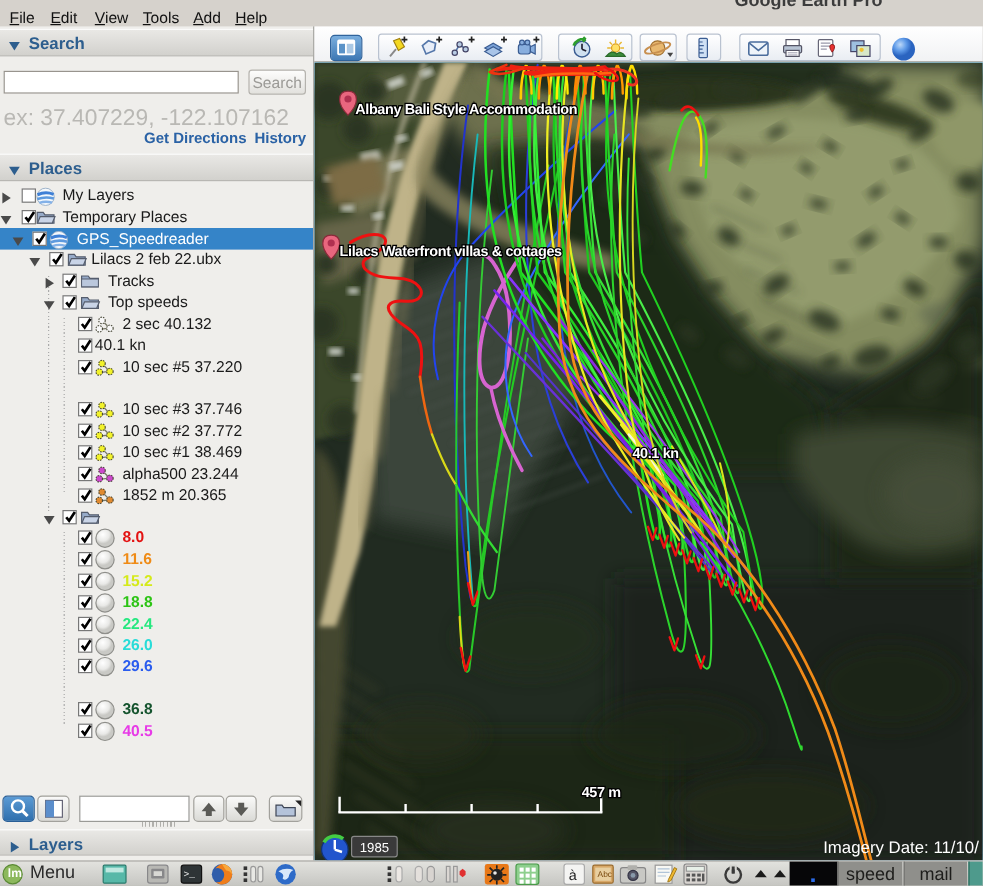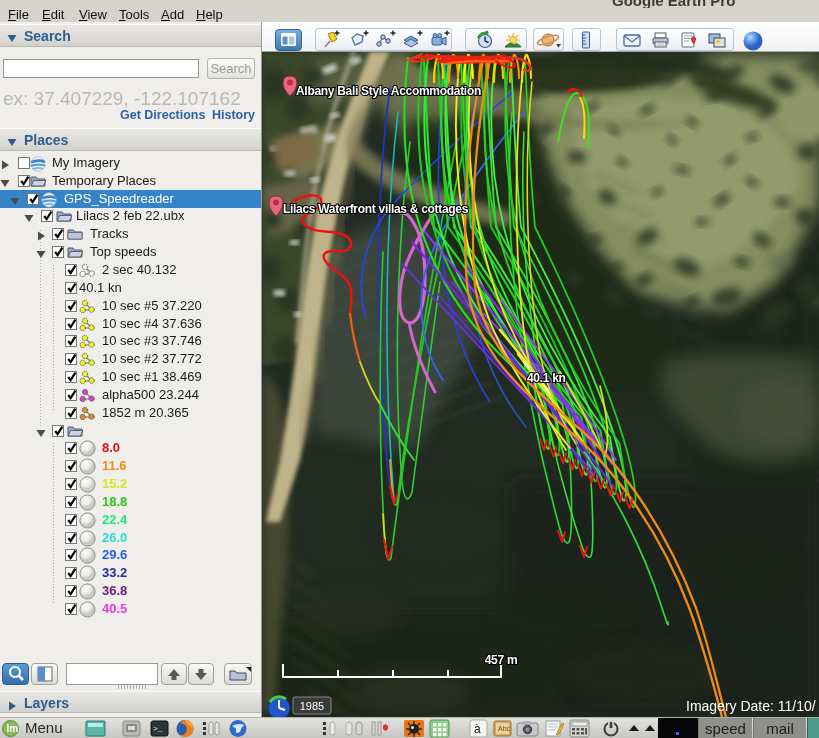--- a/index.html
+++ b/index.html
@@ -69,21 +69,21 @@
           <span class="exp" style="left:0px;"><svg width="10" height="10">
               <polygon points="2,0.5 9,5 2,9.5" fill="#4a4a4a"></polygon>
             </svg></span>
           <span class="cb" style="left:18px;"></span>
           <span class="cell" style="left:30px;top:2px;"><svg width="16" height="16">
               <circle cx="8" cy="8" r="7.2" fill="#f4f8fc" stroke="#9ab0c8" stroke-width="0.8"></circle>
               <path d="M1.3 6.3 Q8 3.2 14.7 6.0" stroke="#3f80d6" stroke-width="2.6" fill="none"></path>
               <path d="M1.1 9.9 Q8 7.4 14.9 9.5" stroke="#5e9ade" stroke-width="2.2" fill="none"></path>
               <path d="M2.8 13.1 Q8 11.2 13.4 12.9" stroke="#83b1e8" stroke-width="2.0" fill="none"></path>
             </svg></span>
-          <span class="cell" style="left:52px;">My Imagery</span>
+          <span class="cell" style="left:52px;">My Layers</span>
         </div>
 <div class="row" style="top:20px;">
           <span class="exp" style="left:0px;"><svg width="10" height="10">
               <polygon points="0.5,2 9.5,2 5,9" fill="#4a4a4a"></polygon>
             </svg></span>
           <span class="cb" style="left:18px;">
             <svg width="14" height="14">
               <path d="M3.2 7 L5.6 10 L10.4 2.6" stroke="#000" stroke-width="2.2" fill="none"></path>
             </svg>
           </span>
@@ -183,34 +183,20 @@
               <path d="M3.2 7 L5.6 10 L10.4 2.6" stroke="#000" stroke-width="2.2" fill="none"></path>
             </svg>
           </span>
           <span class="cell" style="left:79px;top:2px;"><svg width="17" height="15">
               <path d="M6.5 4.5 L12.5 10.5 M3.5 11.5 L12.5 10.5" stroke="#776" stroke-width="1.1" fill="none"></path>
               <circle cx="6" cy="4" r="2.7" fill="#f2f22a" stroke="#443" stroke-width="0.9" stroke-dasharray="1.3,0.9"></circle>
               <circle cx="3.7" cy="11" r="2.7" fill="#f2f22a" stroke="#443" stroke-width="0.9" stroke-dasharray="1.3,0.9"></circle>
               <circle cx="12.6" cy="10.6" r="2.7" fill="#f2f22a" stroke="#443" stroke-width="0.9" stroke-dasharray="1.3,0.9"></circle>
             </svg></span>
           <span class="cell" style="left:102px;">10 sec #5 37.220</span>
-        </div>
-<div class="row" style="top:163px;">
-          <span class="cb" style="left:65px;">
-            <svg width="14" height="14">
-              <path d="M3.2 7 L5.6 10 L10.4 2.6" stroke="#000" stroke-width="2.2" fill="none"></path>
-            </svg>
-          </span>
-          <span class="cell" style="left:79px;top:2px;"><svg width="17" height="15">
-              <path d="M6.5 4.5 L12.5 10.5 M3.5 11.5 L12.5 10.5" stroke="#776" stroke-width="1.1" fill="none"></path>
-              <circle cx="6" cy="4" r="2.7" fill="#f2f22a" stroke="#443" stroke-width="0.9" stroke-dasharray="1.3,0.9"></circle>
-              <circle cx="3.7" cy="11" r="2.7" fill="#f2f22a" stroke="#443" stroke-width="0.9" stroke-dasharray="1.3,0.9"></circle>
-              <circle cx="12.6" cy="10.6" r="2.7" fill="#f2f22a" stroke="#443" stroke-width="0.9" stroke-dasharray="1.3,0.9"></circle>
-            </svg></span>
-          <span class="cell" style="left:102px;">10 sec #4 37.636</span>
         </div>
 <div class="row" style="top:180px;">
           <span class="cb" style="left:65px;">
             <svg width="14" height="14">
               <path d="M3.2 7 L5.6 10 L10.4 2.6" stroke="#000" stroke-width="2.2" fill="none"></path>
             </svg>
           </span>
           <span class="cell" style="left:79px;top:2px;"><svg width="17" height="15">
               <path d="M6.5 4.5 L12.5 10.5 M3.5 11.5 L12.5 10.5" stroke="#776" stroke-width="1.1" fill="none"></path>
               <circle cx="6" cy="4" r="2.7" fill="#f2f22a" stroke="#443" stroke-width="0.9" stroke-dasharray="1.3,0.9"></circle>
@@ -408,55 +394,37 @@
                 <radialGradient id="bg1" cx="38%" cy="30%">
                   <stop offset="0%" stop-color="#ffffff"></stop>
                   <stop offset="70%" stop-color="#e9e9e7"></stop>
                   <stop offset="100%" stop-color="#c9c9c5"></stop>
                 </radialGradient>
               </defs>
               <circle cx="8.5" cy="8.5" r="7.6" fill="url(#bg1)" stroke="#8f8f8b" stroke-width="1"></circle>
             </svg></span>
           <span class="cell lgnum" style="left:102px;color:#2a5cee;">29.6</span>
         </div>
-<div class="row" style="top:412px;">
+<div class="row" style="top:430px;">
           <span class="cb" style="left:65px;">
             <svg width="14" height="14">
               <path d="M3.2 7 L5.6 10 L10.4 2.6" stroke="#000" stroke-width="2.2" fill="none"></path>
             </svg>
           </span>
           <span class="cell" style="left:79px;top:1px;"><svg width="17" height="17">
               <defs>
                 <radialGradient id="bg1" cx="38%" cy="30%">
                   <stop offset="0%" stop-color="#ffffff"></stop>
                   <stop offset="70%" stop-color="#e9e9e7"></stop>
                   <stop offset="100%" stop-color="#c9c9c5"></stop>
                 </radialGradient>
               </defs>
               <circle cx="8.5" cy="8.5" r="7.6" fill="url(#bg1)" stroke="#8f8f8b" stroke-width="1"></circle>
             </svg></span>
-          <span class="cell lgnum" style="left:102px;color:#2a2a9a;">33.2</span>
-        </div>
-<div class="row" style="top:430px;">
-          <span class="cb" style="left:65px;">
-            <svg width="14" height="14">
-              <path d="M3.2 7 L5.6 10 L10.4 2.6" stroke="#000" stroke-width="2.2" fill="none"></path>
-            </svg>
-          </span>
-          <span class="cell" style="left:79px;top:1px;"><svg width="17" height="17">
-              <defs>
-                <radialGradient id="bg1" cx="38%" cy="30%">
-                  <stop offset="0%" stop-color="#ffffff"></stop>
-                  <stop offset="70%" stop-color="#e9e9e7"></stop>
-                  <stop offset="100%" stop-color="#c9c9c5"></stop>
-                </radialGradient>
-              </defs>
-              <circle cx="8.5" cy="8.5" r="7.6" fill="url(#bg1)" stroke="#8f8f8b" stroke-width="1"></circle>
-            </svg></span>
-          <span class="cell lgnum" style="left:102px;color:#701a75;">36.8</span>
+          <span class="cell lgnum" style="left:102px;color:#14532d;">36.8</span>
         </div>
 <div class="row" style="top:448px;">
           <span class="cb" style="left:65px;">
             <svg width="14" height="14">
               <path d="M3.2 7 L5.6 10 L10.4 2.6" stroke="#000" stroke-width="2.2" fill="none"></path>
             </svg>
           </span>
           <span class="cell" style="left:79px;top:1px;"><svg width="17" height="17">
               <defs>
                 <radialGradient id="bg1" cx="38%" cy="30%">

